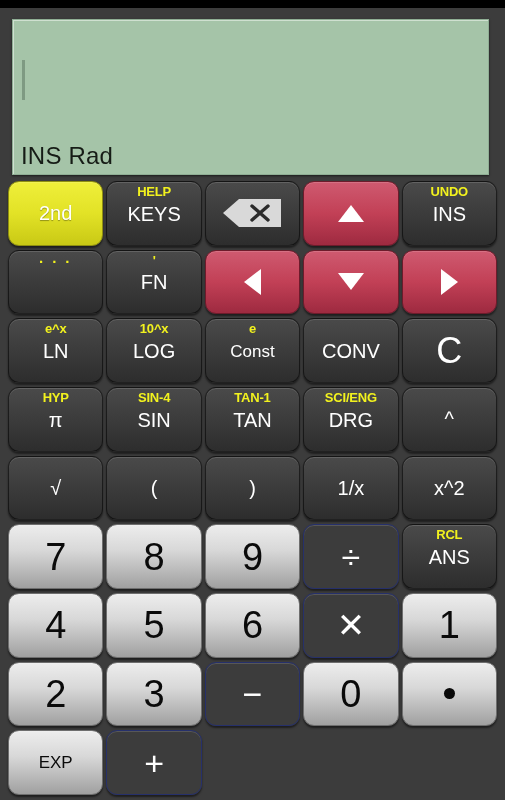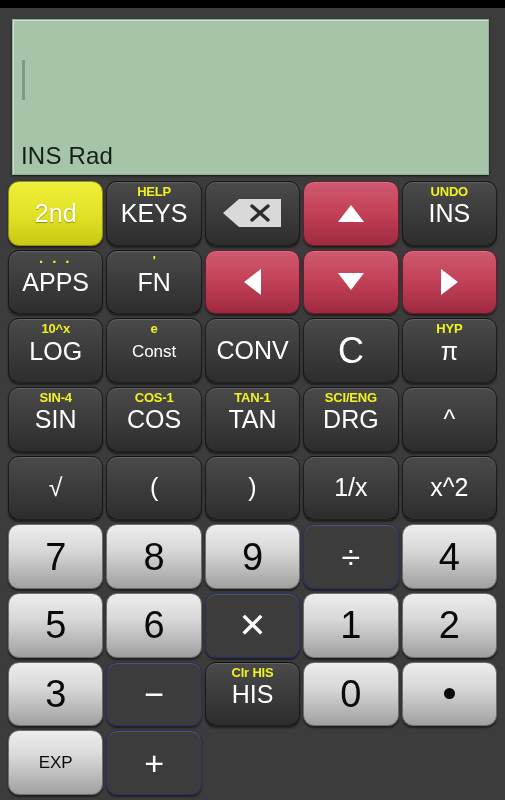--- a/index.html
+++ b/index.html
@@ -144,21 +144,21 @@
     font-size: 27px;
     line-height: 1;
     margin-top: 6px;
   }
 
   .key.has-alt .main { margin-top: 1px; }
   .key:not(.has-alt) .main { margin-top: 0; }
 
   
   .main.sz-sm  { font-size: 17px; }
-  .main.sz-md  { font-size: 25px; text-align: center; }
+  .main.sz-md  { font-size: 20px; text-align: center; }
   .main.sz-lg  { font-size: 34px; }
   .main.sz-xl  { font-size: 36px; }
   .main.sz-num { font-size: 38px; }
 
   .alt.dots { font-size: 15px; letter-spacing: 2px; }
 
   
   .tri {
     width: 0; height: 0;
     margin-top: 0;
@@ -212,21 +212,20 @@
         <span style="display: flex; align-items: center; justify-content: center;">
           <div class="tri up"></div>
         </span>
       </div>
       <div class="key dark has-alt">
         <div class="alt">UNDO</div>
         <div class="main sz-md">INS</div>
       </div>
       <div class="key dark has-alt">
         <div class="alt dots">· · ·</div>
-        <div class="main sz-md">APPS</div>
       </div>
       <div class="key dark has-alt">
         <div class="alt">'</div>
         <div class="main sz-md">FN</div>
       </div>
       <div class="key red">
         <span style="display: flex; align-items: center; justify-content: center;">
           <div class="tri left"></div>
         </span>
       </div>
@@ -234,20 +233,24 @@
         <span style="display: flex; align-items: center; justify-content: center;">
           <div class="tri down"></div>
         </span>
       </div>
       <div class="key red">
         <span style="display: flex; align-items: center; justify-content: center;">
           <div class="tri right"></div>
         </span>
       </div>
       <div class="key dark has-alt">
+        <div class="alt">e^x</div>
+        <div class="main sz-md">LN</div>
+      </div>
+      <div class="key dark has-alt">
         <div class="alt">10^x</div>
         <div class="main sz-md">LOG</div>
       </div>
       <div class="key dark has-alt">
         <div class="alt">e</div>
         <div class="main sz-sm">Const</div>
       </div>
       <div class="key dark">
         <div class="main sz-md">CONV</div>
       </div>
@@ -256,24 +259,20 @@
       </div>
       <div class="key dark has-alt">
         <div class="alt">HYP</div>
         <div class="main sz-md">π</div>
       </div>
       <div class="key dark has-alt">
         <div class="alt">SIN-4</div>
         <div class="main sz-md">SIN</div>
       </div>
       <div class="key dark has-alt">
-        <div class="alt">COS-1</div>
-        <div class="main sz-md">COS</div>
-      </div>
-      <div class="key dark has-alt">
         <div class="alt">TAN-1</div>
         <div class="main sz-md">TAN</div>
       </div>
       <div class="key dark has-alt">
         <div class="alt">SCI/ENG</div>
         <div class="main sz-md">DRG</div>
       </div>
       <div class="key dark">
         <div class="main sz-md">^</div>
       </div>
@@ -297,20 +296,24 @@
       </div>
       <div class="key light">
         <div class="main sz-num">8</div>
       </div>
       <div class="key light">
         <div class="main sz-num">9</div>
       </div>
       <div class="key blue">
         <div class="main sz-lg">÷</div>
       </div>
+      <div class="key dark has-alt">
+        <div class="alt">RCL</div>
+        <div class="main sz-md">ANS</div>
+      </div>
       <div class="key light">
         <div class="main sz-num">4</div>
       </div>
       <div class="key light">
         <div class="main sz-num">5</div>
       </div>
       <div class="key light">
         <div class="main sz-num">6</div>
       </div>
       <div class="key blue">
@@ -321,24 +324,20 @@
       </div>
       <div class="key light">
         <div class="main sz-num">2</div>
       </div>
       <div class="key light">
         <div class="main sz-num">3</div>
       </div>
       <div class="key blue">
         <div class="main sz-lg">−</div>
       </div>
-      <div class="key dark has-alt">
-        <div class="alt">Clr HIS</div>
-        <div class="main sz-md">HIS</div>
-      </div>
       <div class="key light">
         <div class="main sz-num">0</div>
       </div>
       <div class="key light">
         <span style="display: flex; align-items: center; justify-content: center;">
           <div class="dot-glyph"></div>
         </span>
       </div>
       <div class="key light">
         <div class="main sz-sm">EXP</div>

